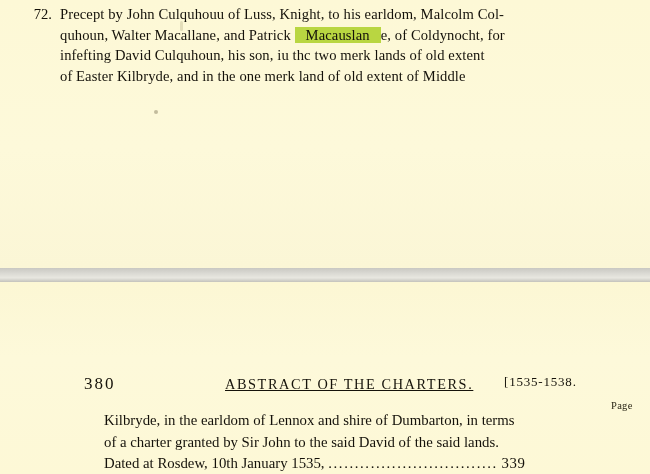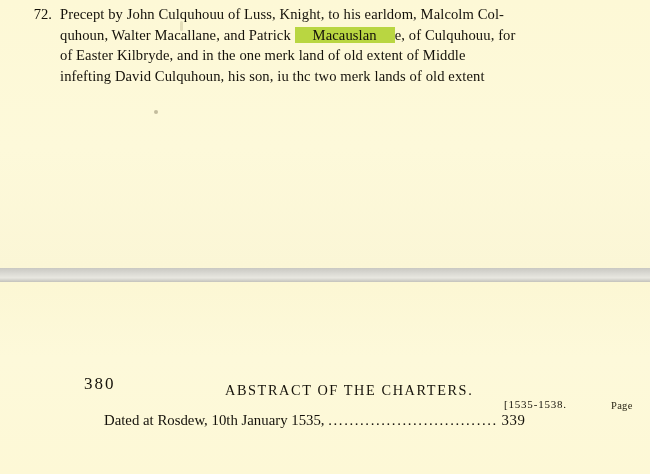--- a/index.html
+++ b/index.html
@@ -62,21 +62,21 @@
   }
   .entry-body {
     margin-left: 34px;
   }
   .entry-line {
     white-space: nowrap;
     letter-spacing: 0.1px;
   }
   .hl {
     background: #b9d641;
-    padding: 0 18px;
+    padding: 0 11px;
   }
   .smudge {
     position: absolute;
     left: 154px;
     top: 110px;
     width: 4px;
     height: 4px;
     background: #b3ad8d;
     border-radius: 50%;
     opacity: 0.8;
@@ -95,33 +95,33 @@
     position: absolute;
     left: 84px;
     top: 92px;
     font-size: 17px;
     letter-spacing: 2px;
     color: #15120a;
   }
   .head-title {
     position: absolute;
     left: 225px;
-    top: 100px;
+    top: 94px;
     font-size: 14.3px;
     letter-spacing: 1.6px;
     color: #15120a;
+    text-decoration: underline;
   }
   .head-range {
     position: absolute;
     left: 504px;
     top: 92px;
-    font-size: 11px;
+    font-size: 13px;
     letter-spacing: 0.8px;
     color: #15120a;
-    margin-top: 24px;
   }
   .page-marg {
     position: absolute;
     left: 611px;
     top: 118px;
     font-size: 10.5px;
     color: #2a2616;
     letter-spacing: 0.3px;
     text-align: center;
   }
@@ -150,44 +150,46 @@
 
 <div class="page" id="page-top">
 
   <div class="entry">
     <span class="entry-num">72.</span>
     <div class="entry-body">
       <div class="entry-line">
         <span>Precept by John Culquhouu of  Luss,  Knight,  to his earldom,  Malcolm Col-</span>
       </div>
       <div class="entry-line">
-        <span>quhoun, Walter Macallane, and Patrick </span><span class="hl">Macauslan</span><span>e, of Culquhouu, for</span>
+        <span>quhoun, Walter Macallane, and Patrick </span><span class="hl">Macauslan</span><span>e, of Coldynocht, for</span>
+      </div>
+      <div class="entry-line">
+        <span>infefting David Culquhoun, his son, iu thc two merk lands of old extent</span>
       </div>
       <div class="entry-line">
         <span>of  Easter  Kilbryde,  and in  the  one   merk  land  of old  extent  of Middle</span>
-      </div>
-      <div class="entry-line">
-        <span>infefting David Culquhoun, his son, iu thc two merk lands of old extent</span>
       </div>
     </div>
   </div>
 
   <div class="smudge"></div>
   <div class="smudge2"></div>
 </div>
 
 <div class="page-gap"></div>
 
 <div class="page" id="page-bottom">
 
   <div class="folio">380</div>
   <div class="head-title">ABSTRACT OF THE CHARTERS.</div>
   <div class="head-range">[1535-1538.</div>
   <div class="page-marg">Page</div>
 
   <div class="body-lines">
+    <div class="body-line">Kilbryde,  in  the  earldom of Lennox  and  shire of Dumbarton, in terms</div>
+    <div class="body-line">of a charter granted by Sir John to the said David of the said lands.</div>
     <div class="body-line">
       <span>Dated at Rosdew, 10th January 1535,</span>
       <span class="dots">................................</span>
       <span class="pgref">339</span>
     </div>
   </div>
 </div>
 
 </body></html>

